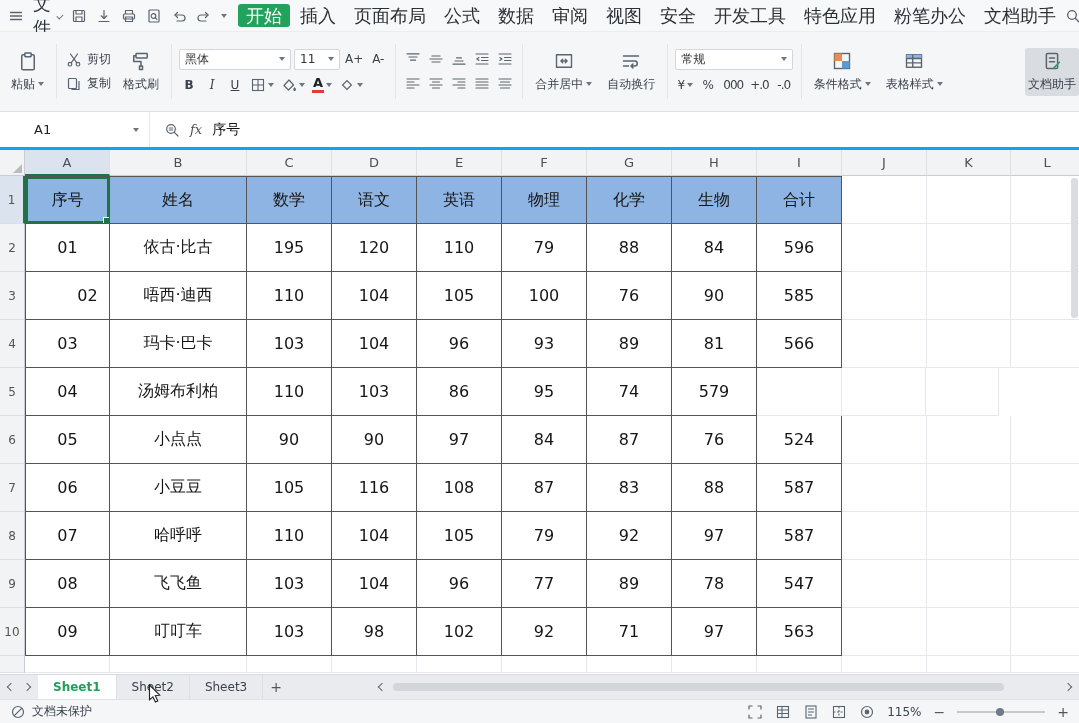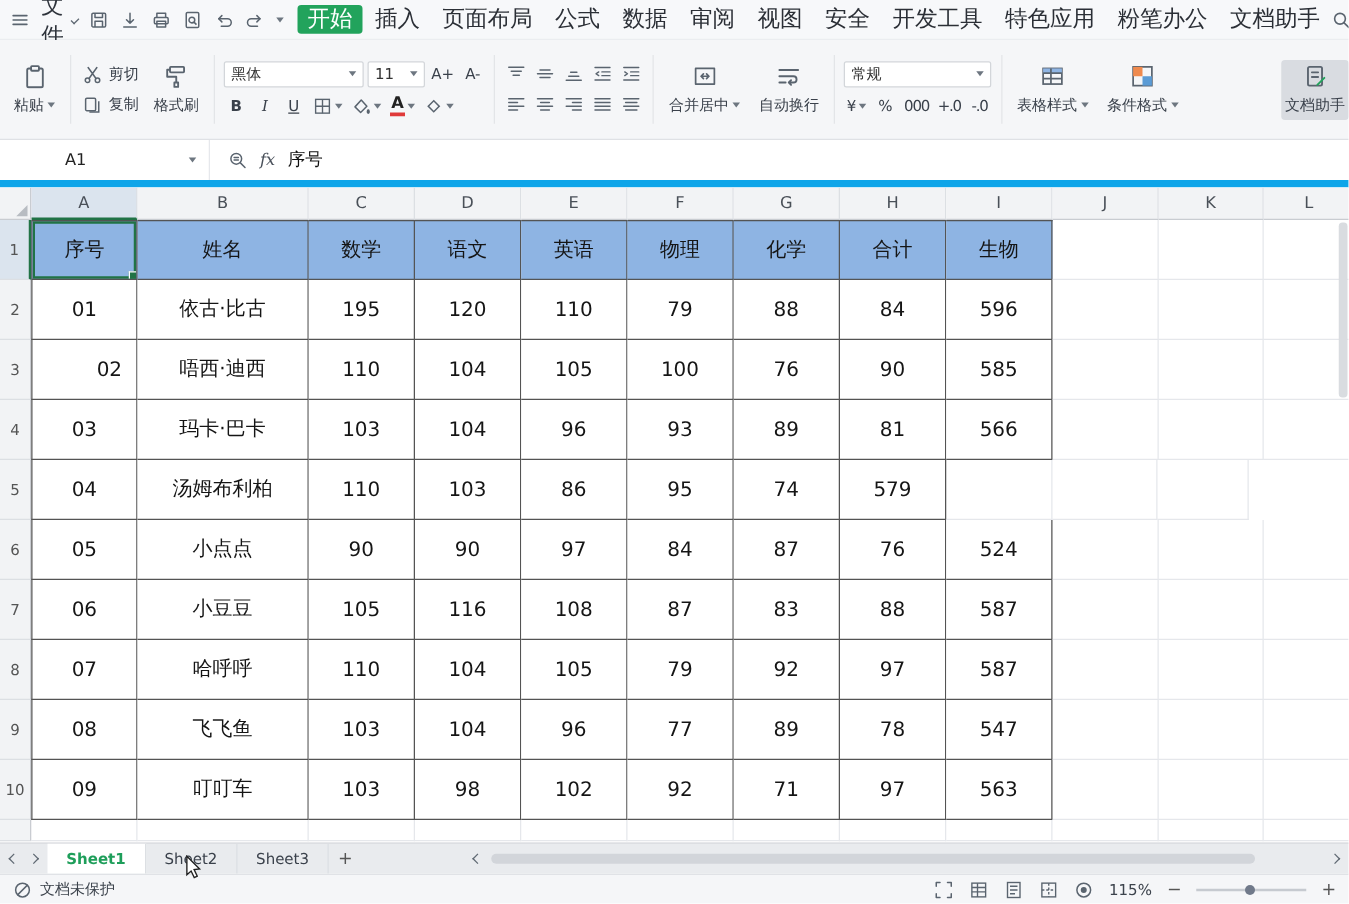--- a/index.html
+++ b/index.html
@@ -42,21 +42,21 @@
   .sb { display:flex; align-items:center; gap:5px; font-size:12px; color:#3a414b; padding:1px 2px; white-space:nowrap; }
   .tb { min-width:20px; height:20px; display:inline-flex; align-items:center; justify-content:center; gap:2px; font-size:12px; color:#3a414b; border-radius:2px; padding:0 2px; }
   .tb.b { font-weight:bold; }
   .tb.i { font-style:italic; font-family:"DejaVu Serif",serif; }
   .tb.u { text-decoration:underline; }
   .combo { background:#fff; border:1px solid #d3d6da; height:21px; display:flex; align-items:center; justify-content:space-between; padding:0 5px; font-size:12px; color:#333; border-radius:2px; }
   .fontA { font-weight:600; font-size:13px; line-height:1; border-bottom:3px solid #e03a3a; padding:0 1px 1px 1px; color:#222; }
   .docbtn { margin-left:auto; max-width:54px; overflow:hidden; }
 
   
-  .fbar { position:absolute; top:112px; left:0; right:0; height:38px; background:#fff; border-bottom:6px solid #0ea5e9; display:flex; align-items:stretch; font-size:13px;padding-left:18px; }
+  .fbar { position:absolute; top:112px; left:0; right:0; height:38px; background:#fff; border-bottom:3px solid #0ea5e9; display:flex; align-items:stretch; font-size:13px; }
   .namebox { width:150px; display:flex; align-items:center; justify-content:space-between; padding:0 10px 0 34px; border-right:1px solid #e6e8ec; color:#222; }
   .fxarea { display:flex; align-items:center; gap:10px; padding:0 14px; }
   .fxlbl { font-style:italic; font-family:"DejaVu Serif",serif; color:#49505a; }
   .fcontent { font-size:14px; color:#111; }
 
   
   .grid { position:absolute; top:150px; left:0; right:0; height:524px; overflow:hidden; background:#fff; }
   .ghead { display:flex; height:26px; }
   .corner { background:#f2f3f5; border-right:1px solid #c9ccd1; border-bottom:1px solid #c9ccd1; position:relative; flex:0 0 auto; }
   .corner::after { content:""; position:absolute; right:2px; bottom:2px; width:0; height:0; border-left:9px solid transparent; border-bottom:9px solid #b8bcc2; }
@@ -427,40 +427,40 @@
           <div class="tb" style="letter-spacing:-1px">+.0</div>
           <div class="tb" style="letter-spacing:-1px">-.0</div>
         </div>
       </div>
     </div>
     <div class="rsep"></div>
     <div class="rgroup">
       <div class="bigbtn">
         <span class="ic20">
             <svg viewBox="0 0 16 16" fill="none" stroke="#5a646f" stroke-width="1.1">
+              <rect x="2" y="2" width="12" height="12"></rect>
+              <rect x="2" y="2" width="6" height="6" fill="#ef8a4e" stroke="none"></rect>
+              <rect x="8" y="8" width="6" height="6" fill="#5b9bd5" stroke="none"></rect>
+            </svg>
+          </span>
+        <span class="blabel">
+            <span>条件格式</span>
+            <span class="tri"></span>
+          </span>
+      </div>
+      <div class="bigbtn">
+        <span class="ic20">
+            <svg viewBox="0 0 16 16" fill="none" stroke="#5a646f" stroke-width="1.1">
               <rect x="2" y="3" width="12" height="10"></rect>
               <rect x="2" y="3" width="12" height="3" fill="#8EB4E3" stroke="none"></rect>
               <path d="M2 6h12M2 9.5h12M7 3v10"></path>
             </svg>
           </span>
         <span class="blabel">
             <span>表格样式</span>
-            <span class="tri"></span>
-          </span>
-      </div>
-      <div class="bigbtn">
-        <span class="ic20">
-            <svg viewBox="0 0 16 16" fill="none" stroke="#5a646f" stroke-width="1.1">
-              <rect x="2" y="2" width="12" height="12"></rect>
-              <rect x="2" y="2" width="6" height="6" fill="#ef8a4e" stroke="none"></rect>
-              <rect x="8" y="8" width="6" height="6" fill="#5b9bd5" stroke="none"></rect>
-            </svg>
-          </span>
-        <span class="blabel">
-            <span>条件格式</span>
             <span class="tri"></span>
           </span>
       </div>
     </div>
     <div class="bigbtn pressed docbtn">
       <span class="ic20">
           <svg viewBox="0 0 16 16" fill="none" stroke="#5a646f" stroke-width="1.2" stroke-linecap="round" stroke-linejoin="round">
             <rect x="3.5" y="2" width="9" height="12" rx="1"></rect>
             <path d="M6 5.5h4M6 8.5h4"></path>
             <path d="M9.5 13.5l4.5-4.5" stroke="#22a35c"></path>
@@ -506,22 +506,22 @@
     <div>
         <div class="grow" style="height: 48px;">
           <div class="rh hl" style="width: 25px;">1</div>
           <div class="cell t blue fc sel" style="width: 85px;">序号</div>
           <div class="cell t blue" style="width: 137px;">姓名</div>
           <div class="cell t blue" style="width: 85px;">数学</div>
           <div class="cell t blue" style="width: 85px;">语文</div>
           <div class="cell t blue" style="width: 85px;">英语</div>
           <div class="cell t blue" style="width: 85px;">物理</div>
           <div class="cell t blue" style="width: 85px;">化学</div>
+          <div class="cell t blue" style="width: 85px;">生物</div>
           <div class="cell t blue" style="width: 85px;">合计</div>
-          <div class="cell t blue" style="width: 85px;">生物</div>
           <div class="cell e" style="width: 85px;"></div>
           <div class="cell e" style="width: 84px;"></div>
           <div class="cell e" style="width: 73px;"></div>
         </div>
         <div class="grow" style="height: 48px;">
           <div class="rh" style="width: 25px;">2</div>
           <div class="cell t fc" style="width: 85px;">01</div>
           <div class="cell t" style="width: 137px;">依古·比古</div>
           <div class="cell t" style="width: 85px;">195</div>
           <div class="cell t" style="width: 85px;">120</div>

